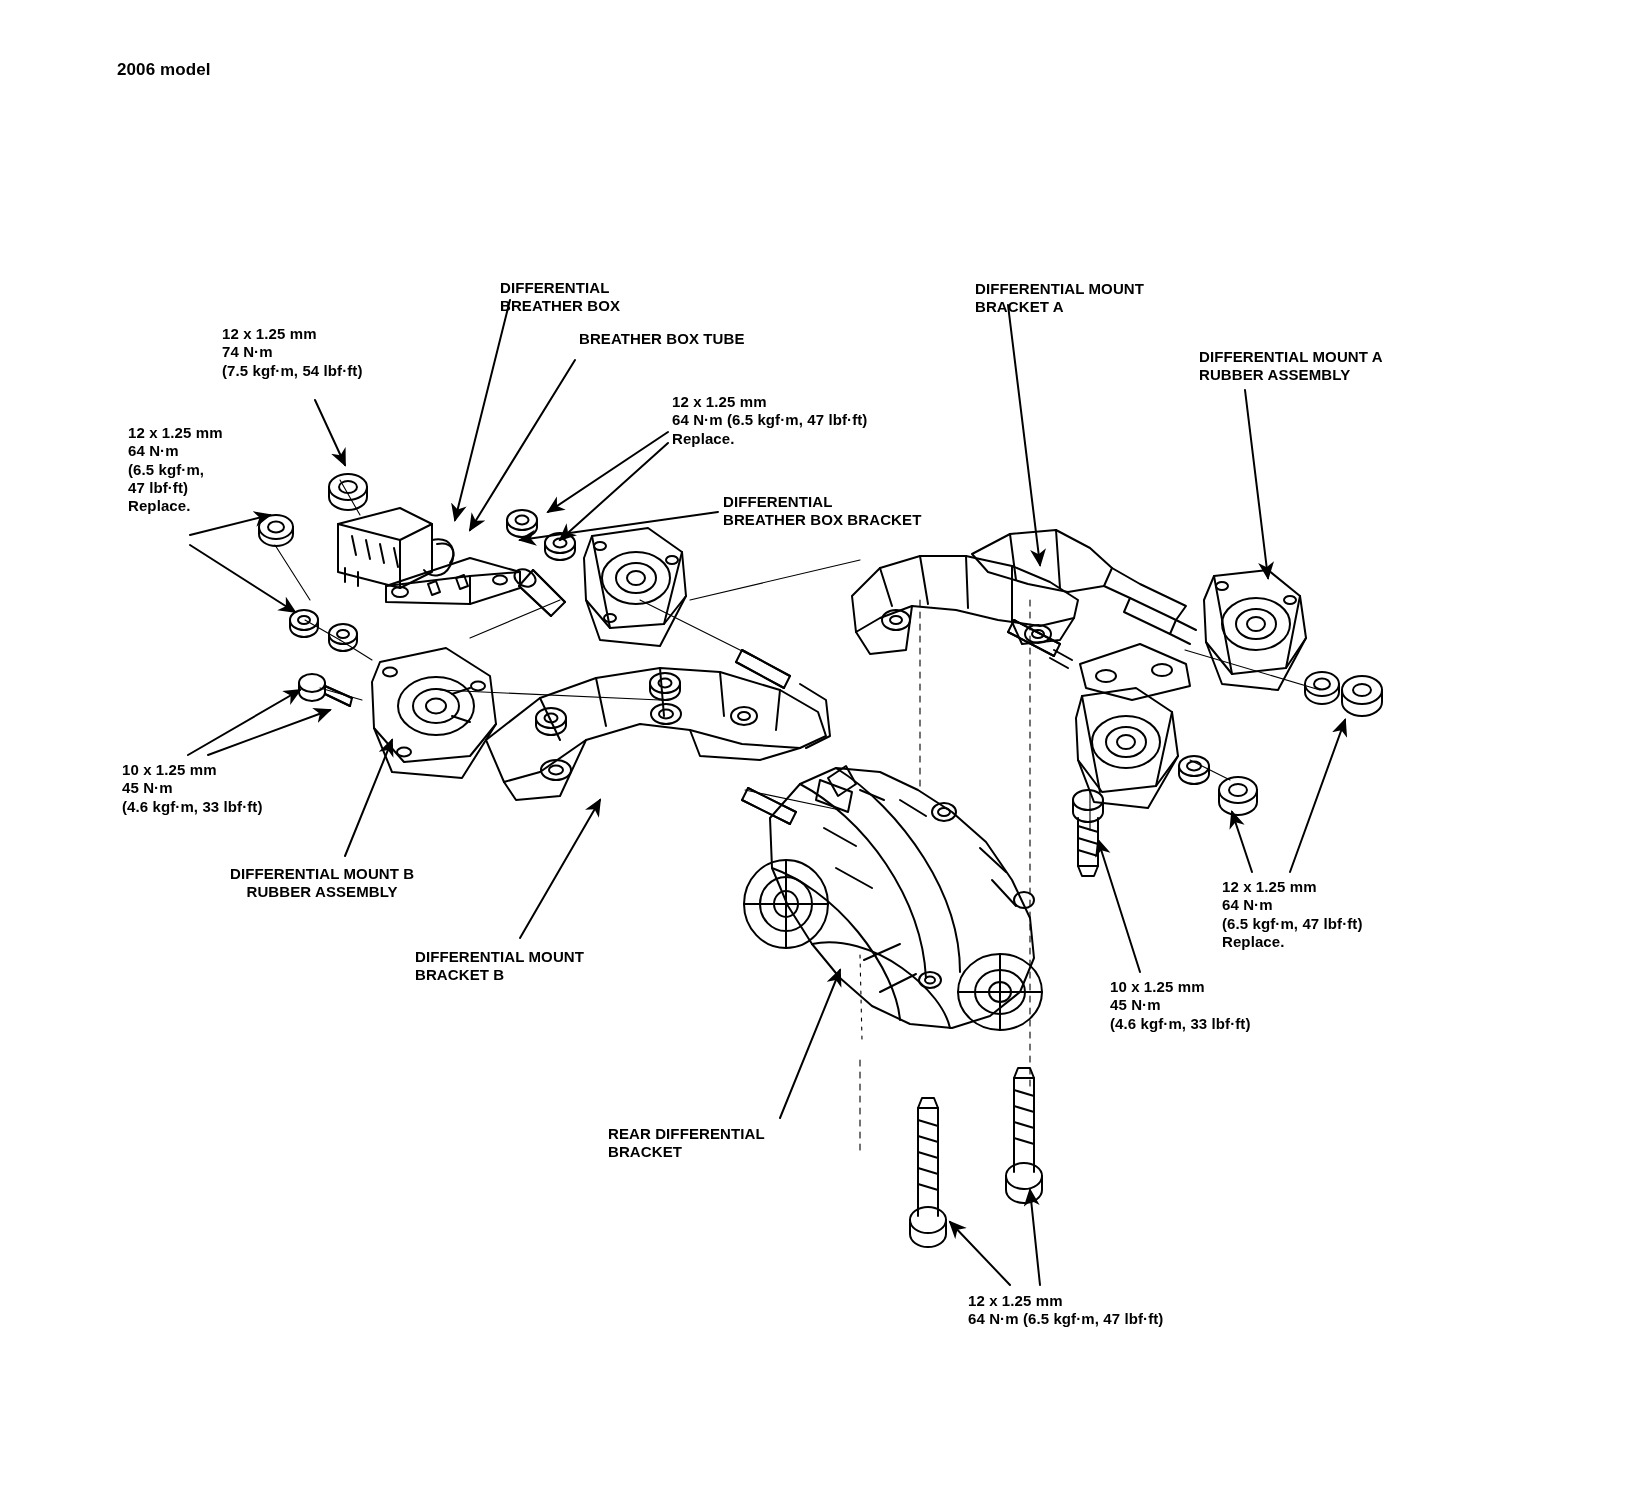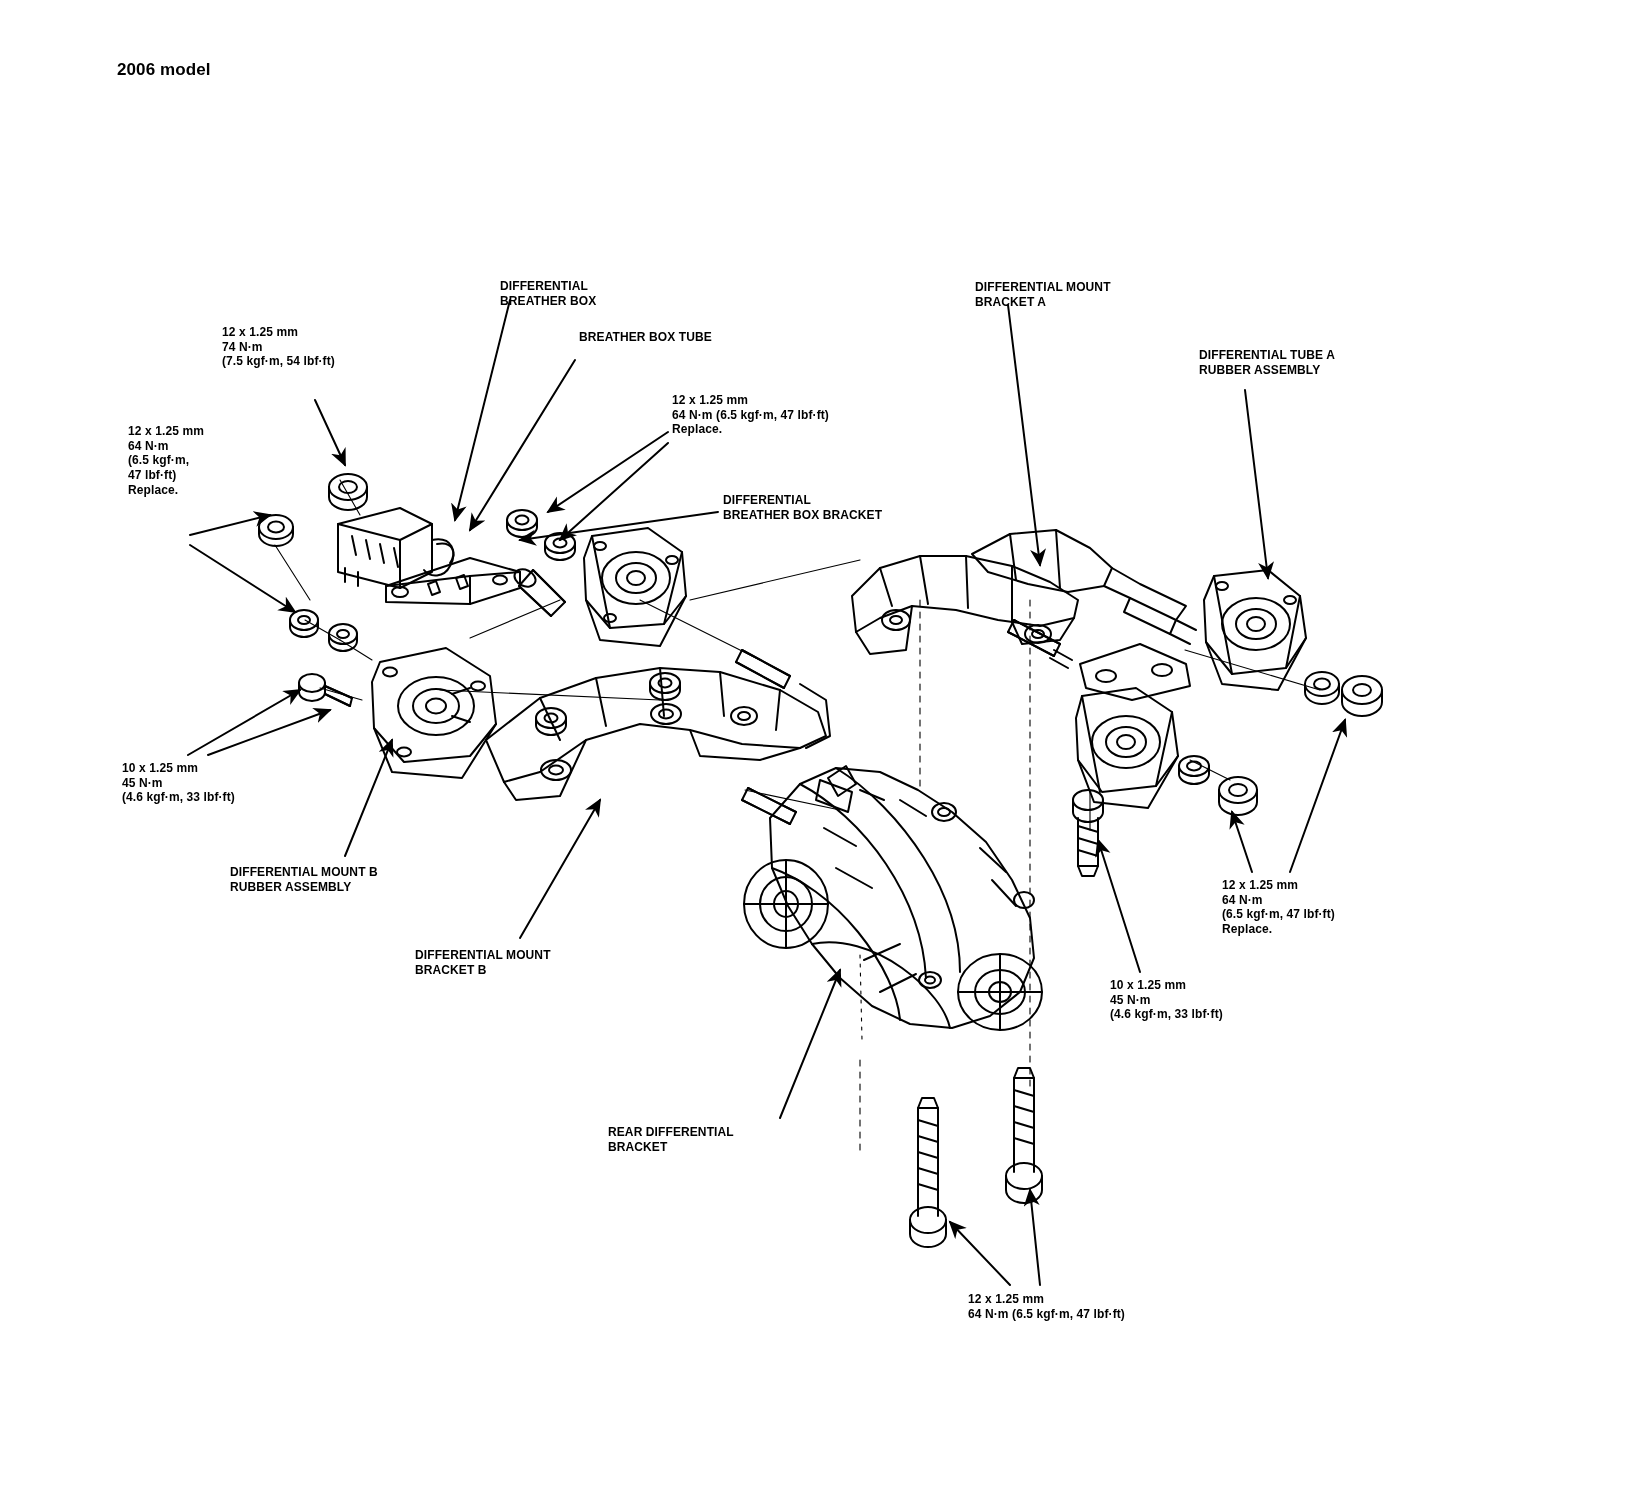--- a/index.html
+++ b/index.html
@@ -21,21 +21,21 @@
     position: absolute;
     left: 0;
     top: 0;
     width: 1632px;
     height: 1486px;
   }
   .lbl {
     position: absolute;
     font-family: "Liberation Sans", sans-serif;
     font-weight: bold;
-    font-size: 12px;
+    font-size: 15px;
     line-height: 1.22;
     color: #000000;
     white-space: pre;
     letter-spacing: 0.1px;
   }
   .title {
     font-size: 17px;
   }
 </style>
 </head>
@@ -363,36 +363,36 @@
   </svg>
 
   <div class="lbl" style="left:222px; top:325px;">12 x 1.25 mm
 74 N·m
 (7.5 kgf·m, 54 lbf·ft)</div>
   <div class="lbl" style="left:500px; top:279px;">DIFFERENTIAL
 BREATHER BOX</div>
   <div class="lbl" style="left:579px; top:330px;">BREATHER BOX TUBE</div>
   <div class="lbl" style="left:975px; top:280px;">DIFFERENTIAL MOUNT
 BRACKET A</div>
-  <div class="lbl" style="left:1199px; top:348px;">DIFFERENTIAL TUBE A
+  <div class="lbl" style="left:1199px; top:348px;">DIFFERENTIAL MOUNT A
 RUBBER ASSEMBLY</div>
   <div class="lbl" style="left:128px; top:424px;">12 x 1.25 mm
 64 N·m
 (6.5 kgf·m,
 47 lbf·ft)
 Replace.</div>
   <div class="lbl" style="left:672px; top:393px;">12 x 1.25 mm
 64 N·m (6.5 kgf·m, 47 lbf·ft)
 Replace.</div>
   <div class="lbl" style="left:723px; top:493px;">DIFFERENTIAL
 BREATHER BOX BRACKET</div>
   <div class="lbl" style="left:122px; top:761px;">10 x 1.25 mm
 45 N·m
 (4.6 kgf·m, 33 lbf·ft)</div>
-  <div class="lbl" style="left:230px; top:865px;">DIFFERENTIAL MOUNT B
+  <div class="lbl" style="left:230px; top:865px;text-align:center;">DIFFERENTIAL MOUNT B
 RUBBER ASSEMBLY</div>
   <div class="lbl" style="left:415px; top:948px;">DIFFERENTIAL MOUNT
 BRACKET B</div>
   <div class="lbl" style="left:608px; top:1125px;">REAR DIFFERENTIAL
 BRACKET</div>
   <div class="lbl" style="left:1222px; top:878px;">12 x 1.25 mm
 64 N·m
 (6.5 kgf·m, 47 lbf·ft)
 Replace.</div>
   <div class="lbl" style="left:1110px; top:978px;">10 x 1.25 mm

